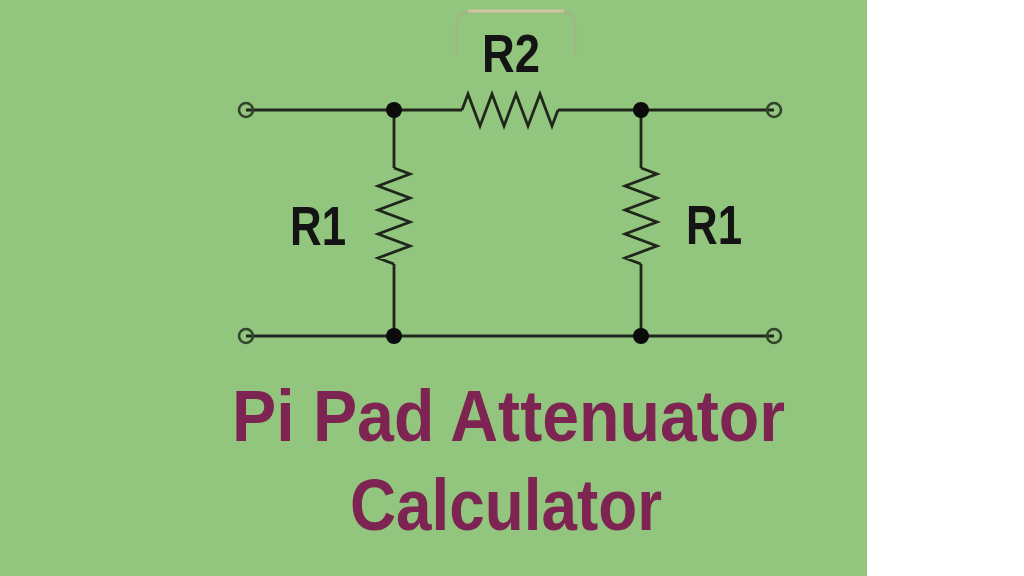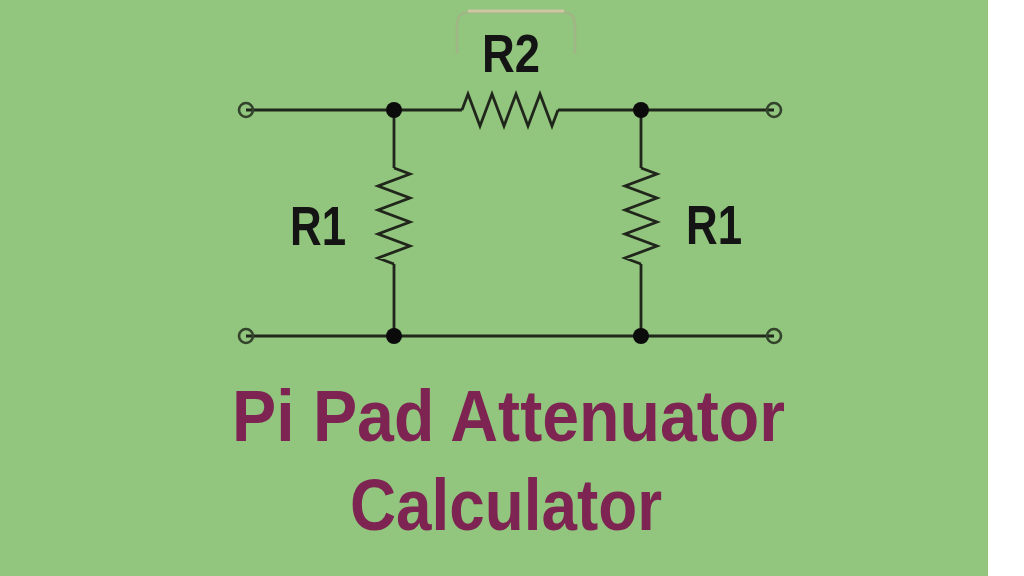--- a/index.html
+++ b/index.html
@@ -1,19 +1,19 @@
 <!DOCTYPE html>
 <html><head>
 <meta charset="utf-8">
 <style>
   html, body { margin: 0; padding: 0; }
   body { font-family: "Liberation Sans", sans-serif; }
   .stage {
     position: relative;
-    width: 988px;
+    width: 867px;
     height: 576px;
     background: #92c57d; 
     overflow: hidden;
   }
   .stage svg { display: block; width: 1024px; height: 576px; }
   .wire   { fill: none; stroke-width: 2.8; stroke-linejoin: miter; }
   .zigzag { fill: none; stroke-width: 2.8; stroke-linejoin: miter; }
   .terminal { fill: none; stroke-width: 2.6; }
   .ghost-side { fill: none; stroke-width: 2.4; opacity: 0.85; }
   .ghost-top  { fill: none; stroke-width: 3; stroke-linecap: round; opacity: 0.95; }

